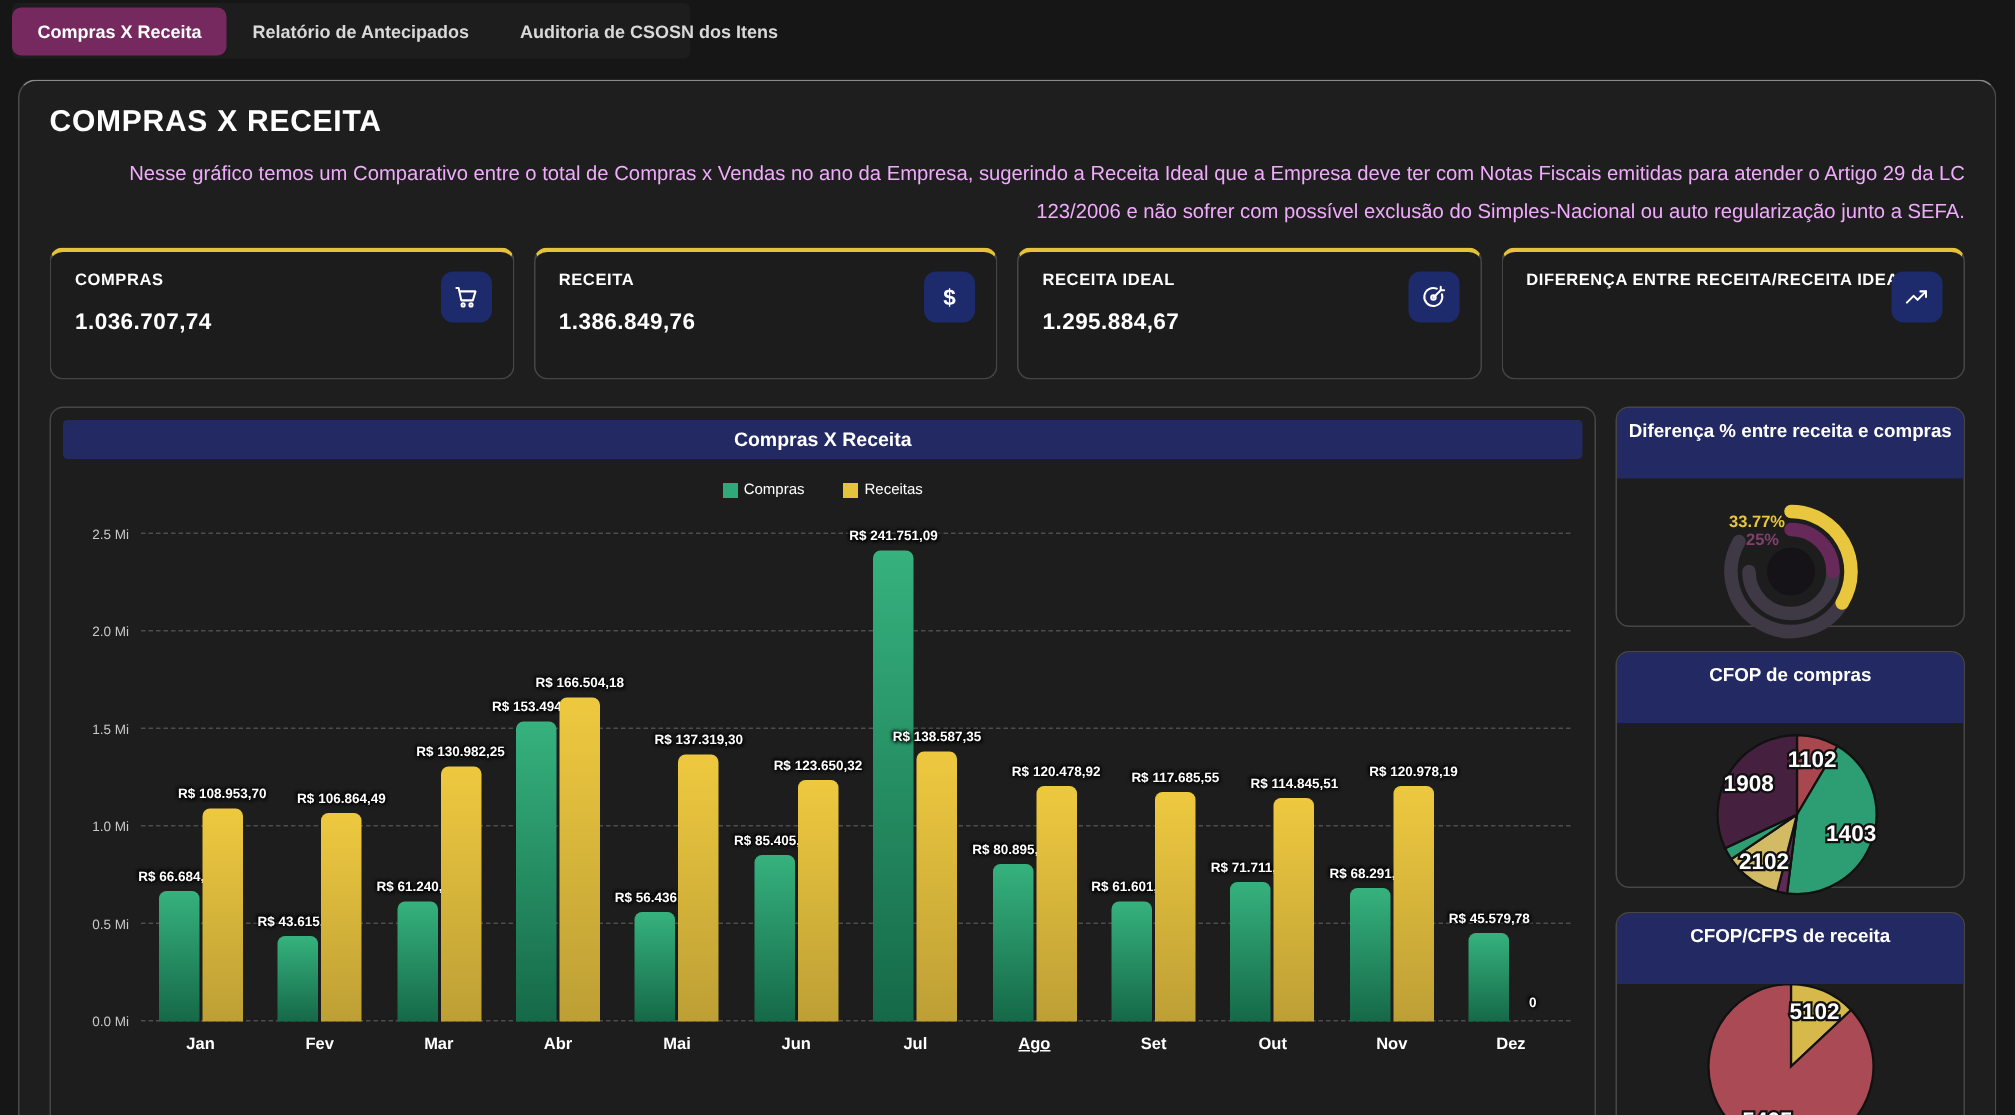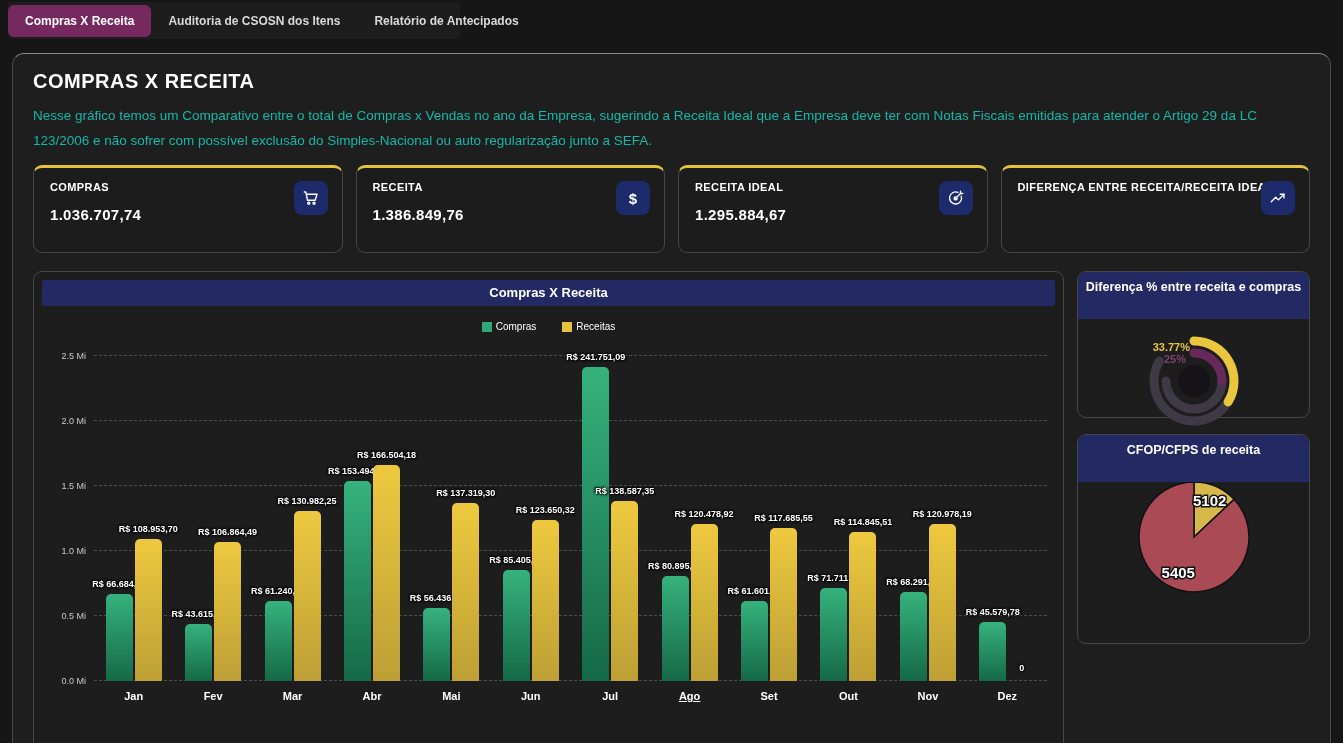--- a/index.html
+++ b/index.html
@@ -11,22 +11,22 @@
     background:#1d1d1d; border-radius:4px; display:flex; align-items:center; }
   .tab { padding:9px 17px; font-size:12px; font-weight:600; color:#d9d9d9;
     border-radius:6px; cursor:pointer; white-space:nowrap; }
   .tab.active { background:#76295f; color:#fff; }
 
   
   .container { position:absolute; left:12px; top:53px; width:1319px; height:740px;
     background:#1e1e1e; border:1px solid #4a4a4a; border-top-color:#8a8a8a;
     border-radius:12px; padding:16px 10px 0 10px; }
   .page-title { font-size:20px; font-weight:bold; letter-spacing:.5px; padding-left:10px; }
-  .page-desc { font-size:13.5px; color:#14b8a6; line-height:25px; margin-top:10px;
-    padding:0 10px; font-weight:400; }
+  .page-desc { font-size:13.5px; color:#f0abfc; line-height:25px; margin-top:10px;
+    padding:0 10px; font-weight:400;text-align:right; }
 
   
   .kpi-row { display:flex; gap:13px; margin:12px 10px 0 10px; }
   .kpi { flex:1; position:relative; height:88px; background:#1c1c1c;
     border:1px solid #464646; border-top:3px solid #e6c23c; border-radius:9px;
     padding:13px 16px; }
   .kpi-label { font-size:11px; font-weight:bold; letter-spacing:.4px; color:#fff; }
   .kpi-value { font-size:15px; font-weight:bold; margin-top:13px; letter-spacing:.3px; }
   .kpi-icon { position:absolute; top:13px; right:14px; width:34px; height:34px;
     background:#1d2a6b; border-radius:8px; display:flex; align-items:center;
@@ -63,22 +63,22 @@
   .gauge-card { height:147px; }
   .pie1-card { height:158px; }
   .pie2-card { height:210px; }
   svg text { font-family:"Liberation Sans", sans-serif; }
 </style>
 </head>
 <body>
 
 <div class="tabbar">
   <div class="tab active">Compras X Receita</div>
+  <div class="tab">Relatório de Antecipados</div>
   <div class="tab">Auditoria de CSOSN dos Itens</div>
-  <div class="tab">Relatório de Antecipados</div>
 </div>
 
 <div class="container">
   <div class="page-title">COMPRAS X RECEITA</div>
   <div class="page-desc">Nesse gráfico temos um Comparativo entre o total de Compras x Vendas no ano da Empresa, sugerindo a Receita Ideal que a Empresa deve ter com Notas Fiscais emitidas para atender o Artigo 29 da LC 123/2006 e não sofrer com possível exclusão do Simples-Nacional ou auto regularização junto a SEFA.</div>
 
   <div class="kpi-row">
     <div class="kpi">
       <div class="kpi-label">COMPRAS</div>
       <div class="kpi-value">1.036.707,74</div>
@@ -237,20 +237,35 @@
         <svg id="gauge" width="231" height="115">
             <path d="M 150.0793160099332 82.94278444465088 A 40 40 0 0 1 81.35898384862246 42" stroke="#3e3944" stroke-width="9" fill="none" stroke-linecap="round"></path>
             <path d="M 116 22 A 40 40 0 0 1 150.0793160099332 82.94278444465088" stroke="#e8c63e" stroke-width="9" fill="none" stroke-linecap="round"></path>
             <path d="M 144 62 A 28 28 0 0 1 88 62" stroke="#3e3944" stroke-width="9" fill="none" stroke-linecap="round"></path>
             <path d="M 116 34 A 28 28 0 0 1 144 62" stroke="#66295a" stroke-width="9" fill="none" stroke-linecap="round"></path>
             <circle cx="116" cy="62" r="16" fill="#151318"></circle>
             <text x="112" y="32" text-anchor="end" fill="#e8c63e" font-size="11" font-weight="bold">33.77%</text>
             <text x="108" y="44" text-anchor="end" fill="#83406f" font-size="11" font-weight="bold">25%</text>
           </svg>
       </div>
+      <div class="panel pie1-card">
+        <div class="panel-header side-header">CFOP de compras</div>
+        <svg id="pie1" width="231" height="126">
+            <path d="M 120 61 L 120 8 A 53 53 0 0 1 146.97919503476967 15.380672568790992 Z" fill="#a9474f" stroke="#111" stroke-width="1.5"></path>
+            <path d="M 120 61 L 146.97919503476967 15.380672568790992 A 53 53 0 0 1 113.3573386210919 113.58207916966732 Z" fill="#2d9e74" stroke="#111" stroke-width="1.5"></path>
+            <path d="M 120 61 L 113.3573386210919 113.58207916966732 A 53 53 0 0 1 106.81943598026272 112.33490753981746 Z" fill="#5d2b54" stroke="#111" stroke-width="1.5"></path>
+            <path d="M 120 61 L 106.81943598026272 112.33490753981746 A 53 53 0 0 1 76.16472956344822 90.79041902616294 Z" fill="#d3bb66" stroke="#111" stroke-width="1.5"></path>
+            <path d="M 120 61 L 76.16472956344822 90.79041902616294 A 53 53 0 0 1 72.04416621930098 83.56630245294886 Z" fill="#2d9e74" stroke="#111" stroke-width="1.5"></path>
+            <path d="M 120 61 L 72.04416621930098 83.56630245294886 A 53 53 0 0 1 119.99999999999999 8 Z" fill="#45203f" stroke="#111" stroke-width="1.5"></path>
+            <text x="130.06939558667864" y="29.19248891165043" text-anchor="middle" fill="#fff" font-size="15" font-weight="bold" stroke="#111" stroke-width="3" paint-order="stroke">1102</text>
+            <text x="156.10261729285912" y="78.36068867844138" text-anchor="middle" fill="#fff" font-size="15" font-weight="bold" stroke="#111" stroke-width="3" paint-order="stroke">1403</text>
+            <text x="98.05779958202851" y="97.22059321693891" text-anchor="middle" fill="#fff" font-size="15" font-weight="bold" stroke="#111" stroke-width="3" paint-order="stroke">2102</text>
+            <text x="87.7804463628431" y="45.55284950360149" text-anchor="middle" fill="#fff" font-size="15" font-weight="bold" stroke="#111" stroke-width="3" paint-order="stroke">1908</text>
+          </svg>
+      </div>
       <div class="panel pie2-card">
         <div class="panel-header side-header">CFOP/CFPS de receita</div>
         <svg id="pie2" width="231" height="178">
             <path d="M 116 55 L 116 0 A 55 55 0 0 1 156.09327450817764 17.34990917392213 Z" fill="#d6b94a" stroke="#111" stroke-width="1.5"></path>
             <path d="M 116 55 L 156.09327450817764 17.34990917392213 A 55 55 0 1 1 115.99999999999999 0 Z" fill="#a94a55" stroke="#111" stroke-width="1.5"></path>
             <text x="131.72705646913732" y="23.656916822914347" text-anchor="middle" fill="#fff" font-size="15" font-weight="bold" stroke="#111" stroke-width="3" paint-order="stroke">5102</text>
             <text x="100.27294353086269" y="96.34308317708566" text-anchor="middle" fill="#fff" font-size="15" font-weight="bold" stroke="#111" stroke-width="3" paint-order="stroke">5405</text>
           </svg>
       </div>
     </div>

